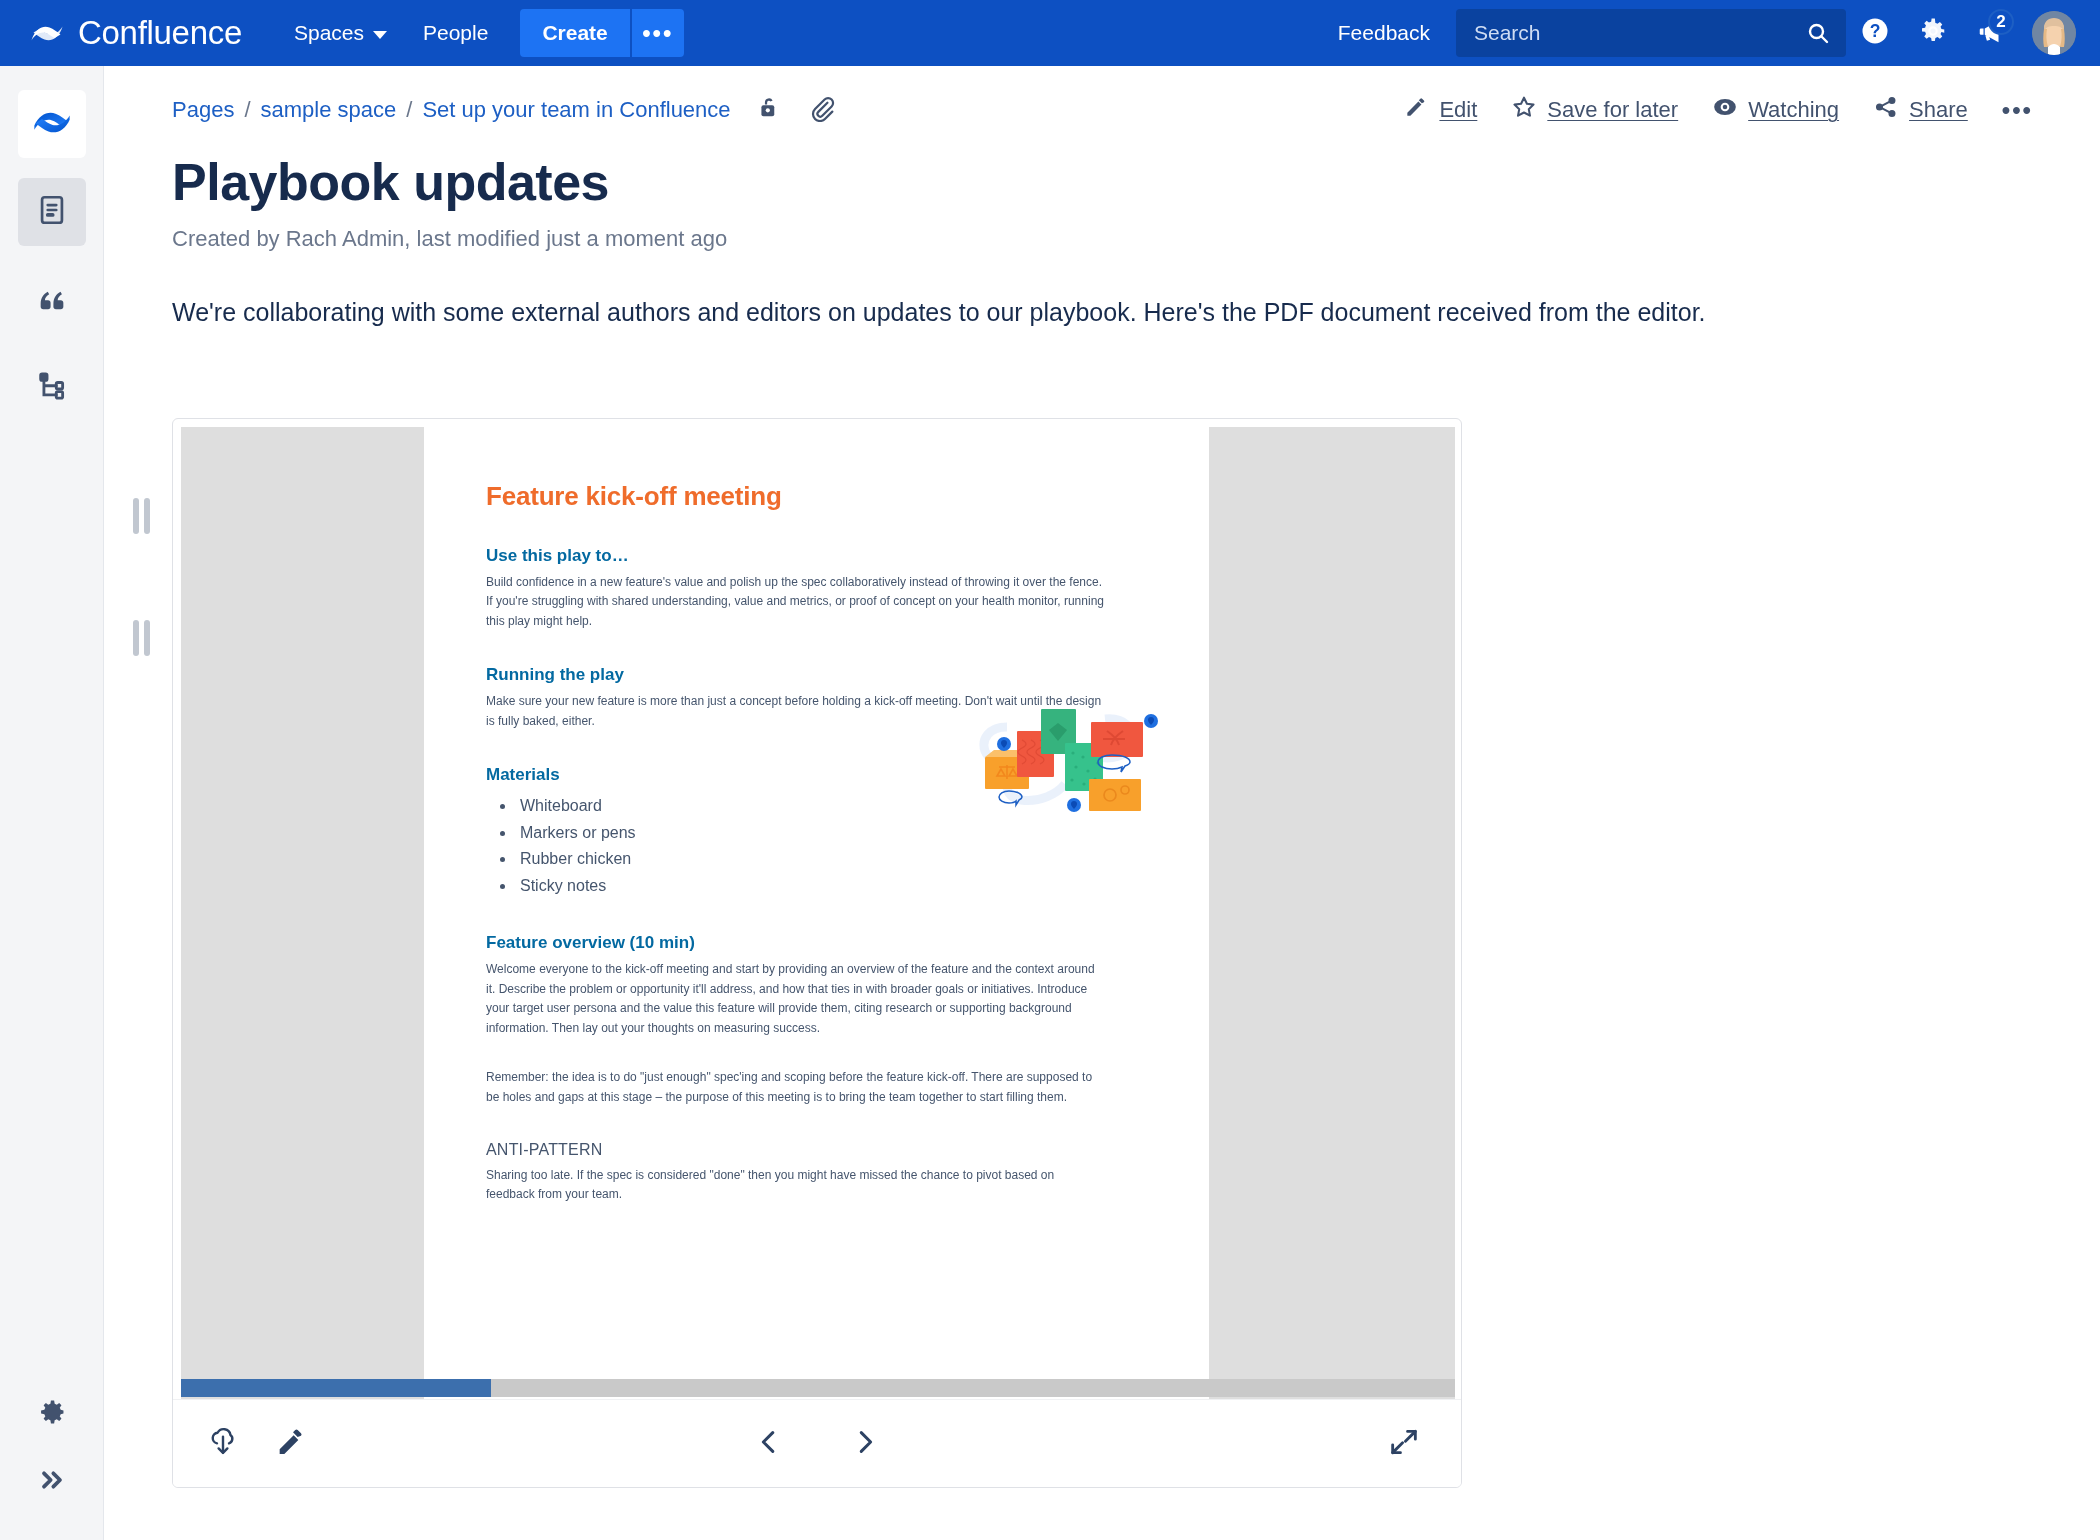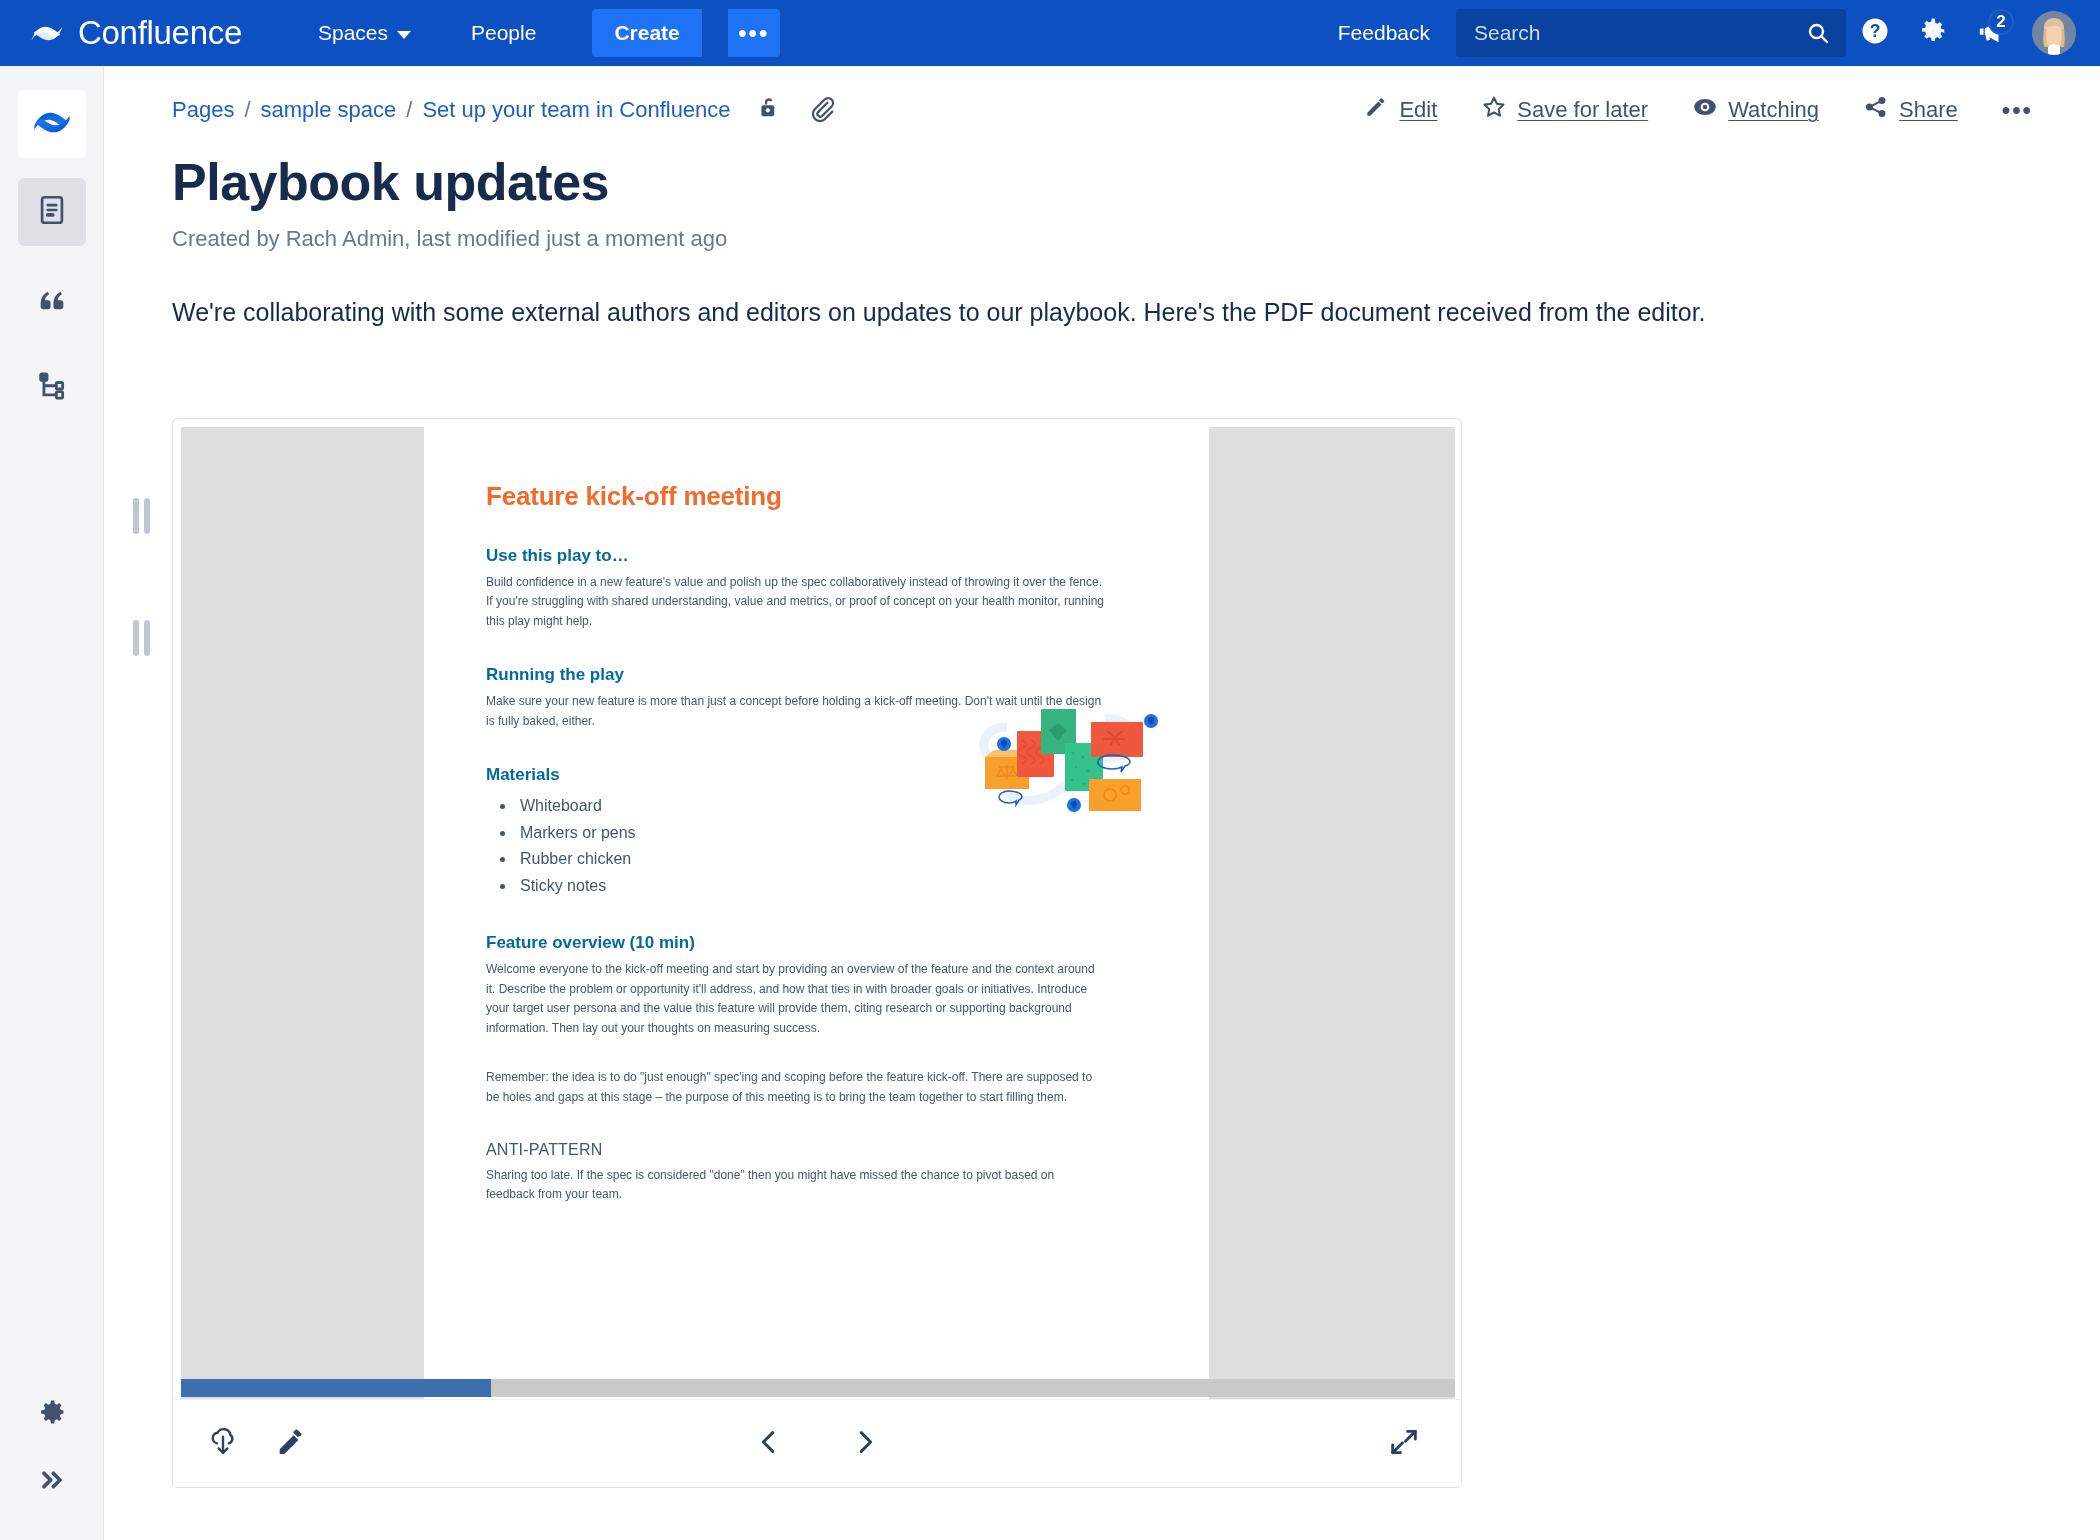--- a/index.html
+++ b/index.html
@@ -10,21 +10,20 @@
     overflow: hidden;
   }
 
   
   .topnav {
     position: absolute; top: 0; left: 0;
     width: 2100px; height: 66px;
     background: #0d50c2;
     display: flex; align-items: center;
     color: #ffffff;
-    gap: 24px;
   }
   .brand {
     display: flex; align-items: center; gap: 14px;
     margin-left: 30px; margin-right: 34px;
   }
   .brand-logo { width: 34px; height: 34px; display: block; }
   .brand-name {
     font-size: 33px; font-weight: 400; letter-spacing: -0.3px;
     color: #ffffff; white-space: nowrap;
   }
@@ -140,21 +139,21 @@
   .pagehead {
     display: flex; align-items: center;
     padding: 28px 50px 0 50px;
   }
   .crumbs { display: flex; align-items: center; gap: 10px; flex-wrap: nowrap; }
   .crumb {
     font-size: 22px; color: #1d5fc4; cursor: pointer; white-space: nowrap;
   }
   .crumb-sep { font-size: 22px; color: #6b778c; }
   .crumb-ico { margin-left: 14px; display: flex; align-items: center; cursor: pointer; }
-  .actions { margin-left: auto; display: flex; align-items: center; gap: 44px; padding-right: 34px; }
+  .actions { margin-left: auto; display: flex; align-items: center; gap: 34px; padding-right: 34px; }
   .action {
     display: flex; align-items: center; gap: 10px;
     font-size: 22px; color: #42526e; cursor: pointer; white-space: nowrap;
   }
   .action .ul { text-decoration: underline; text-decoration-thickness: 1px; text-underline-offset: 3px; }
 
   .title {
     font-size: 52px; font-weight: 700; color: #172b4d;
     padding: 26px 50px 0 50px; letter-spacing: -0.5px;
   }

